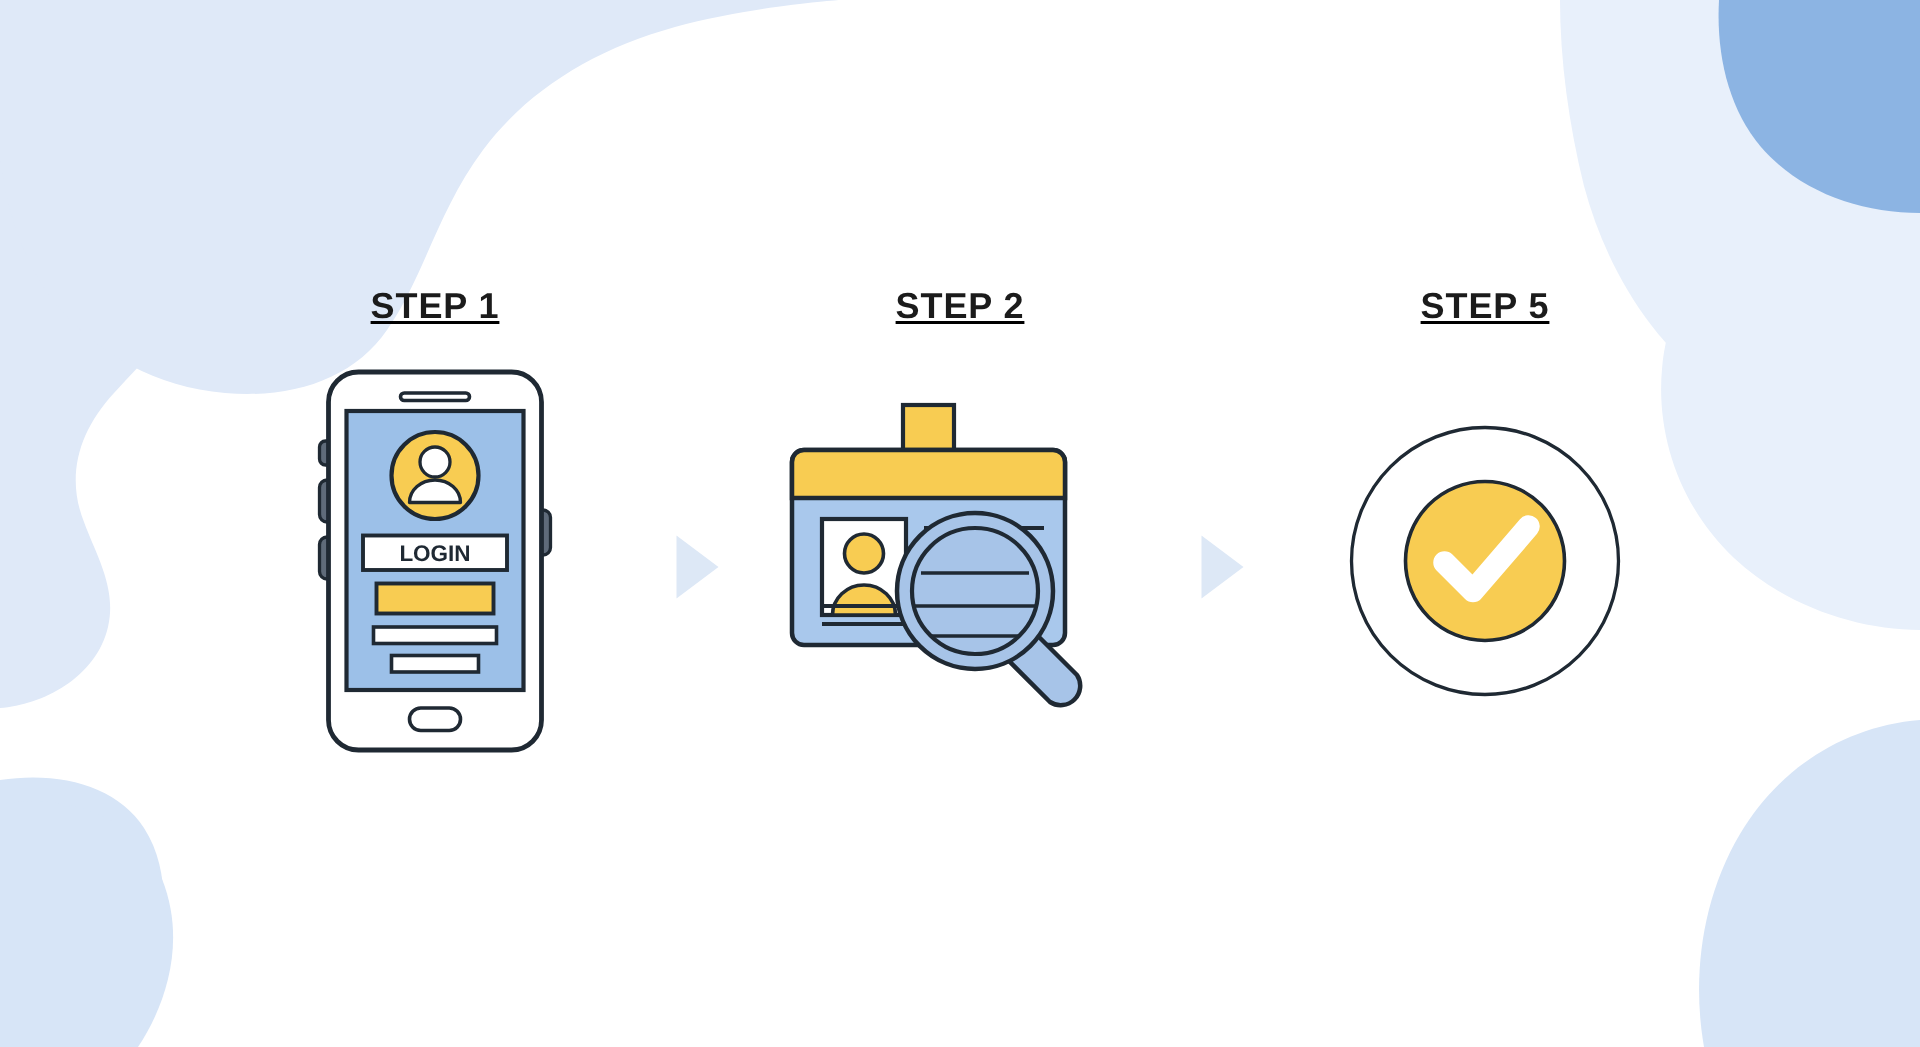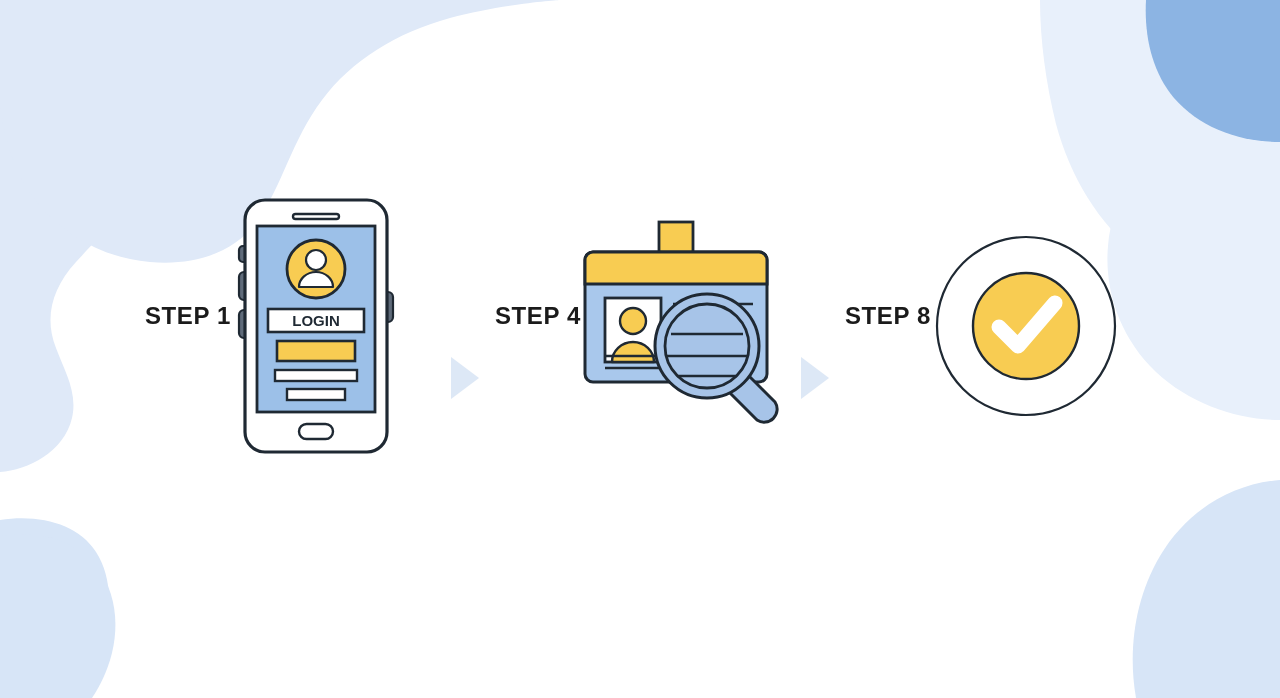--- a/index.html
+++ b/index.html
@@ -36,22 +36,23 @@
   .steps-row {
     display: flex;
     align-items: flex-start;
     justify-content: center;
     gap: 0;
     margin-top: 6px;
   }
   .step {
     width: 290px;
     display: flex;
-    flex-direction: row;
-    align-items: center;
+    flex-direction: column;
+    align-items: center;
+    text-decoration: underline;
   }
   .step-label {
     font-size: 24px;
     font-weight: bold;
     letter-spacing: 0.6px;
     color: #1b1b1b;
     margin-bottom: 20px;
     white-space: nowrap;
   }
   .step-art {
@@ -140,21 +141,21 @@
       </div>
     </div>
 
     <div class="arrow-cell">
       <svg width="36" height="46" viewBox="0 0 36 46" xmlns="http://www.w3.org/2000/svg">
         <path d="M4,2 L32,23 L4,44 Z" fill="#dde8f6"></path>
       </svg>
     </div>
 
     <div class="step">
-      <div class="step-label">STEP 4</div>
+      <div class="step-label">STEP 2</div>
       <div class="step-art">
         <svg width="232" height="220" viewBox="0 0 232 220" xmlns="http://www.w3.org/2000/svg">
 
           <rect x="78" y="6" width="34" height="44" fill="#f8cc52" stroke="#1f2933" stroke-width="2.8"></rect>
 
           <rect x="4" y="36" width="182" height="130" rx="8" fill="#a9c8ec" stroke="#1f2933" stroke-width="3"></rect>
 
           <path d="M4,44 a8,8 0 0 1 8,-8 L178,36 a8,8 0 0 1 8,8 L186,68 L4,68 Z" fill="#f8cc52" stroke="#1f2933" stroke-width="3"></path>
 
           <rect x="24" y="82" width="56" height="64" fill="#ffffff" stroke="#1f2933" stroke-width="2.8"></rect>
@@ -180,21 +181,21 @@
       </div>
     </div>
 
     <div class="arrow-cell">
       <svg width="36" height="46" viewBox="0 0 36 46" xmlns="http://www.w3.org/2000/svg">
         <path d="M4,2 L32,23 L4,44 Z" fill="#dde8f6"></path>
       </svg>
     </div>
 
     <div class="step">
-      <div class="step-label">STEP 8</div>
+      <div class="step-label">STEP 5</div>
       <div class="step-art">
         <svg width="190" height="190" viewBox="0 0 190 190" xmlns="http://www.w3.org/2000/svg">
           <circle cx="95" cy="95" r="89" fill="#ffffff" stroke="#1f2933" stroke-width="2.2"></circle>
           <circle cx="95" cy="95" r="53" fill="#f8cc52" stroke="#1f2933" stroke-width="2.4"></circle>
           <path d="M68,96 L87,115 L124,72" fill="none" stroke="#ffffff" stroke-width="15" stroke-linecap="round" stroke-linejoin="round"></path>
           <path d="M68,96 L87,115 L124,72" fill="none" stroke="#1f2933" stroke-width="1.2" stroke-linecap="round" stroke-linejoin="round" opacity="0"></path>
         </svg>
       </div>
     </div>
 

